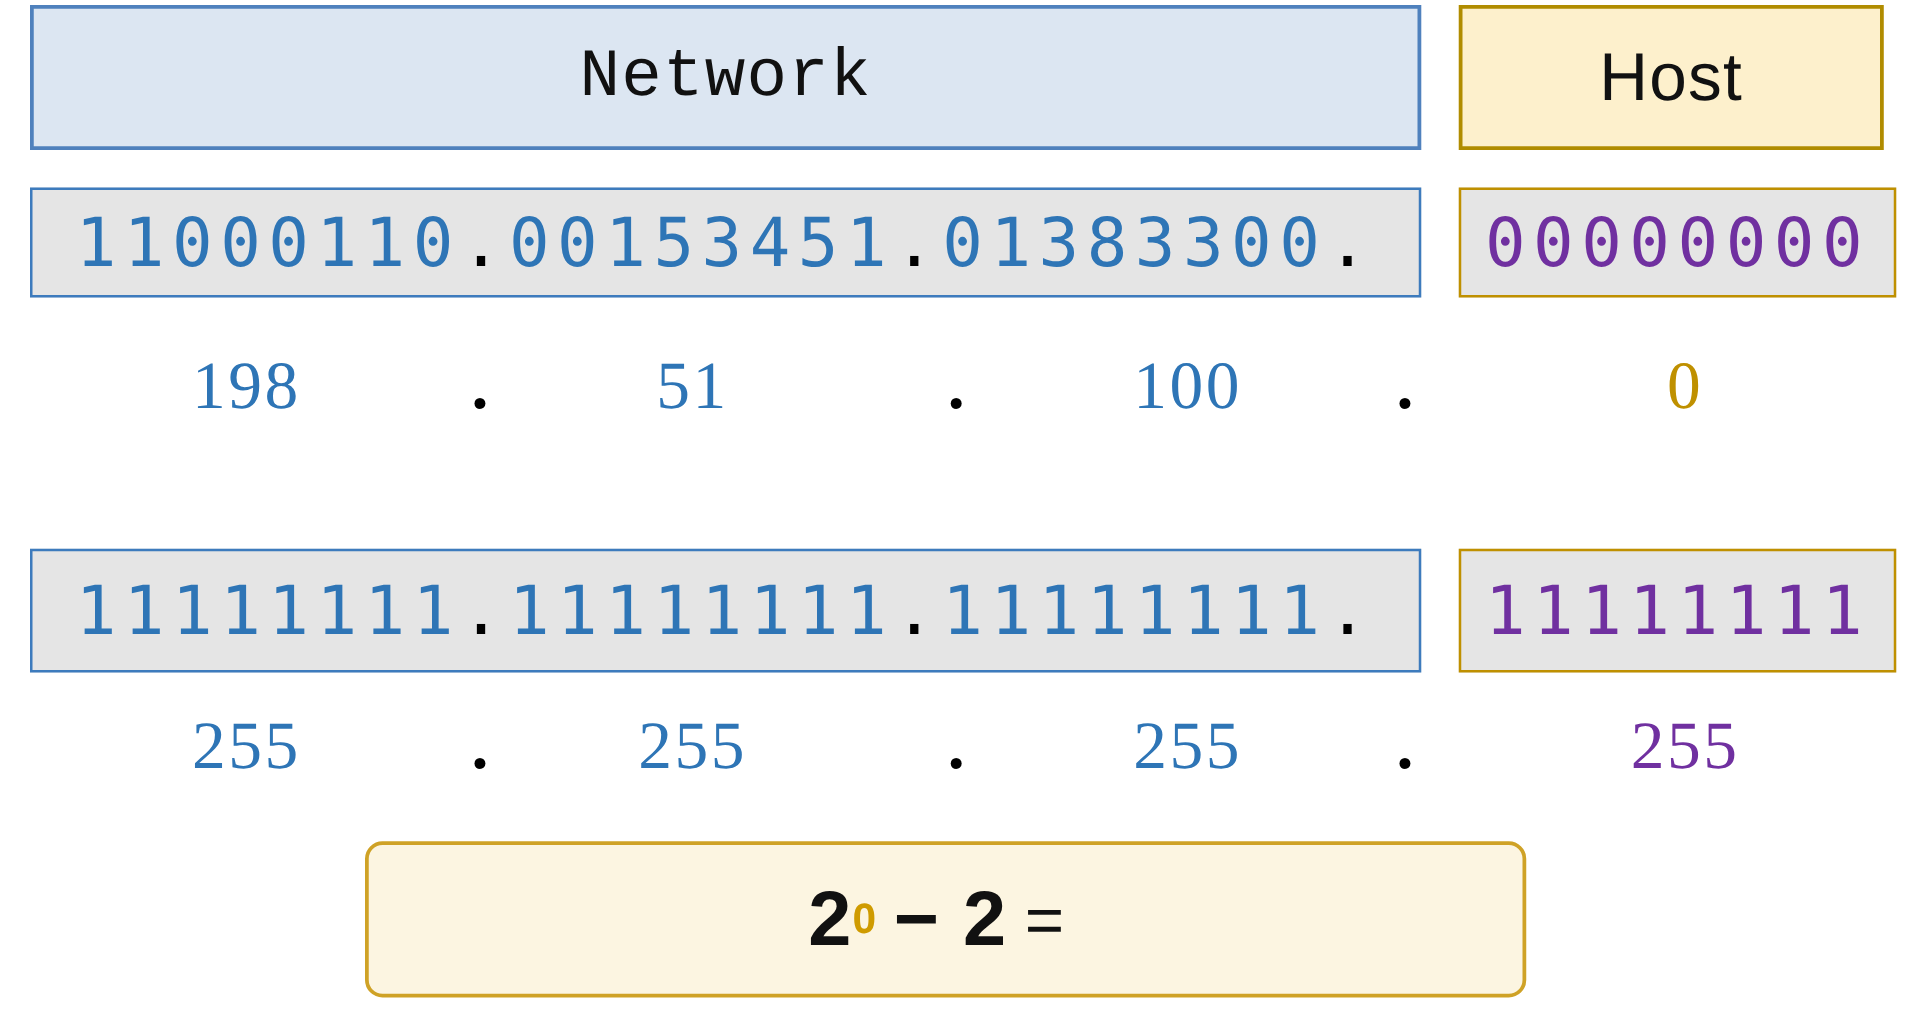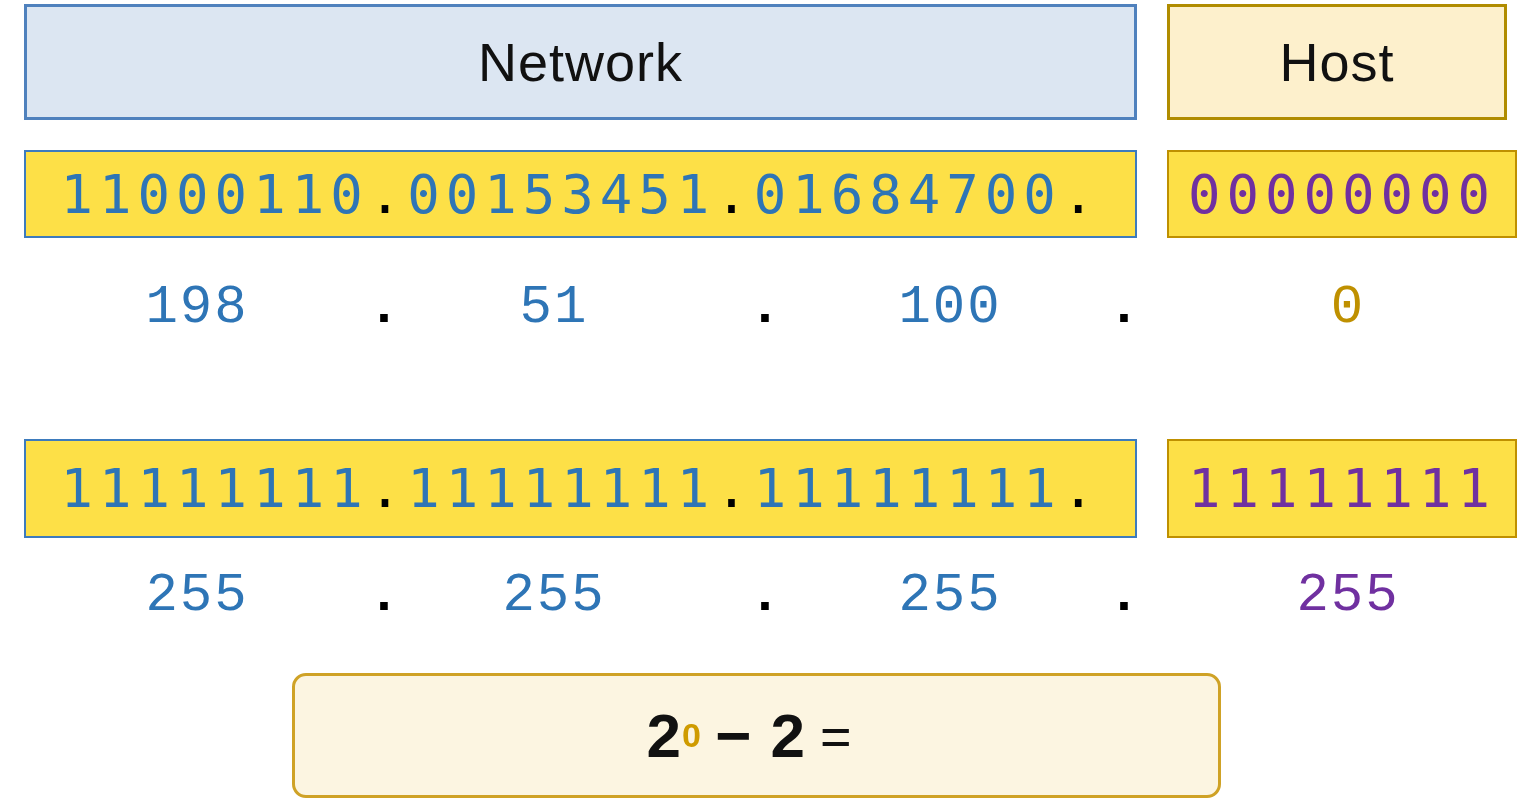--- a/index.html
+++ b/index.html
@@ -23,53 +23,54 @@
     font-size: 54px;
     color: #111111;
     letter-spacing: 1px;
     box-sizing: border-box;
   }
   .hdr-network {
     left: 24px;
     width: 1113px;
     background: #dce6f2;
     border: 3px solid #4f81bd;
+    font-family: Liberation Mono, monospace;
   }
   .hdr-host {
     left: 1167px;
     width: 340px;
     background: #fdf0cc;
     border: 3px solid #b08c00;
   }
 
   
   .bin-box {
     position: absolute;
-    background: #fde047;
+    background: #e5e5e5;
     box-sizing: border-box;
     display: flex;
     align-items: center;
     justify-content: center;
     font-family: "DejaVu Sans Mono", monospace;
     font-size: 54px;
     white-space: nowrap;
   }
   .bin-network { left: 24px;  width: 1113px; border: 2px solid #3d7bbd; color: #2e75b6; letter-spacing: 6px; }
   .bin-host    { left: 1167px; width: 350px;  border: 2px solid #bf9000; color: #7030a0; letter-spacing: 6px; }
   .bin-row-1 { top: 150px; height: 88px; }
   .bin-row-2 { top: 439px; height: 99px; }
   .bin-dot { color: #000000; }
 
   
   .dec-row {
     position: absolute;
     left: 0;
     width: 1512px;
     height: 60px;
-    font-family: Liberation Mono, monospace;
+    font-family: Liberation Serif, serif;
     font-size: 54px;
     line-height: 60px;
   }
   .dec-row-1 { top: 278px; }
   .dec-row-2 { top: 566px; text-align: right; }
   .dec-row span {
     position: absolute;
     transform: translateX(-50%);
     white-space: nowrap;
     letter-spacing: 2px;
@@ -130,21 +131,21 @@
   </div>
   <div class="hdr-box hdr-host">
     <span>Host</span>
   </div>
 
   <div class="bin-box bin-network bin-row-1">
     <span>11000110</span>
       <span class="bin-dot">.</span>
       <span>00153451</span>
       <span class="bin-dot">.</span>
-      <span>01684700</span>
+      <span>01383300</span>
       <span class="bin-dot">.</span>
   </div>
   <div class="bin-box bin-host bin-row-1">
     <span>00000000</span>
   </div>
 
   <div class="dec-row dec-row-1">
     <span class="p1 c-blue">198</span>
     <span class="pd1 c-black">.</span>
     <span class="p2 c-blue">51</span>

